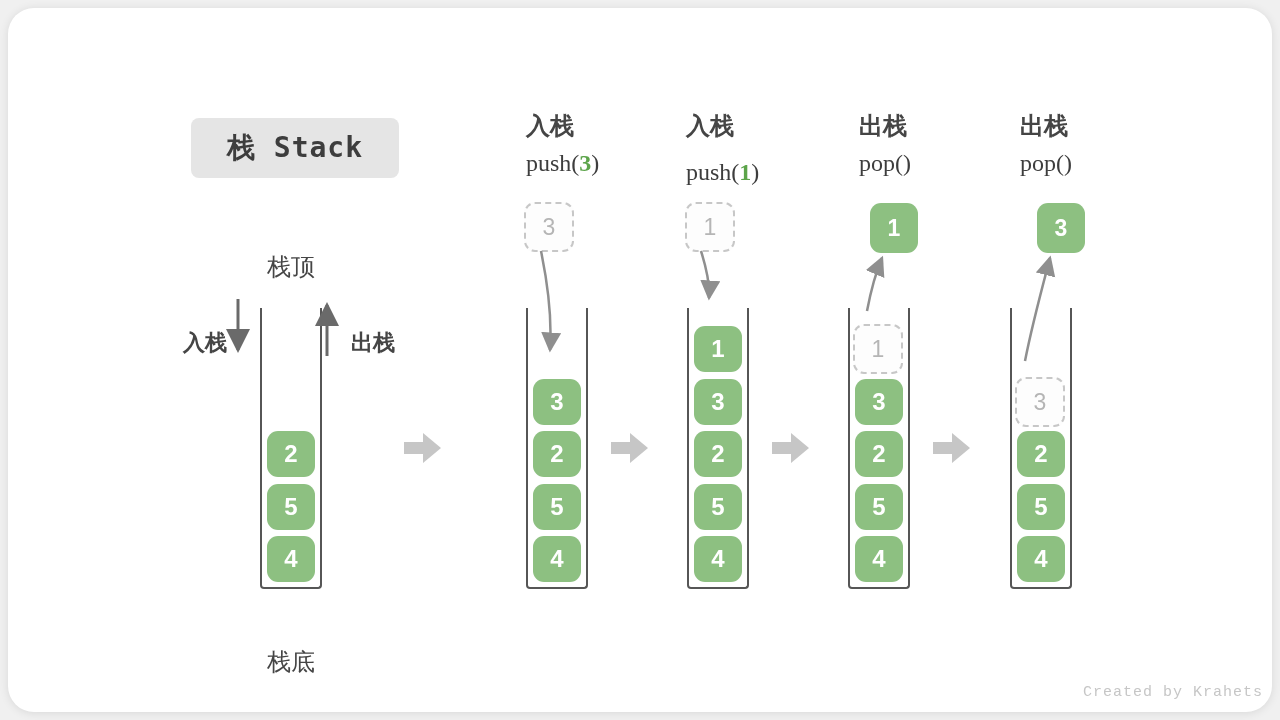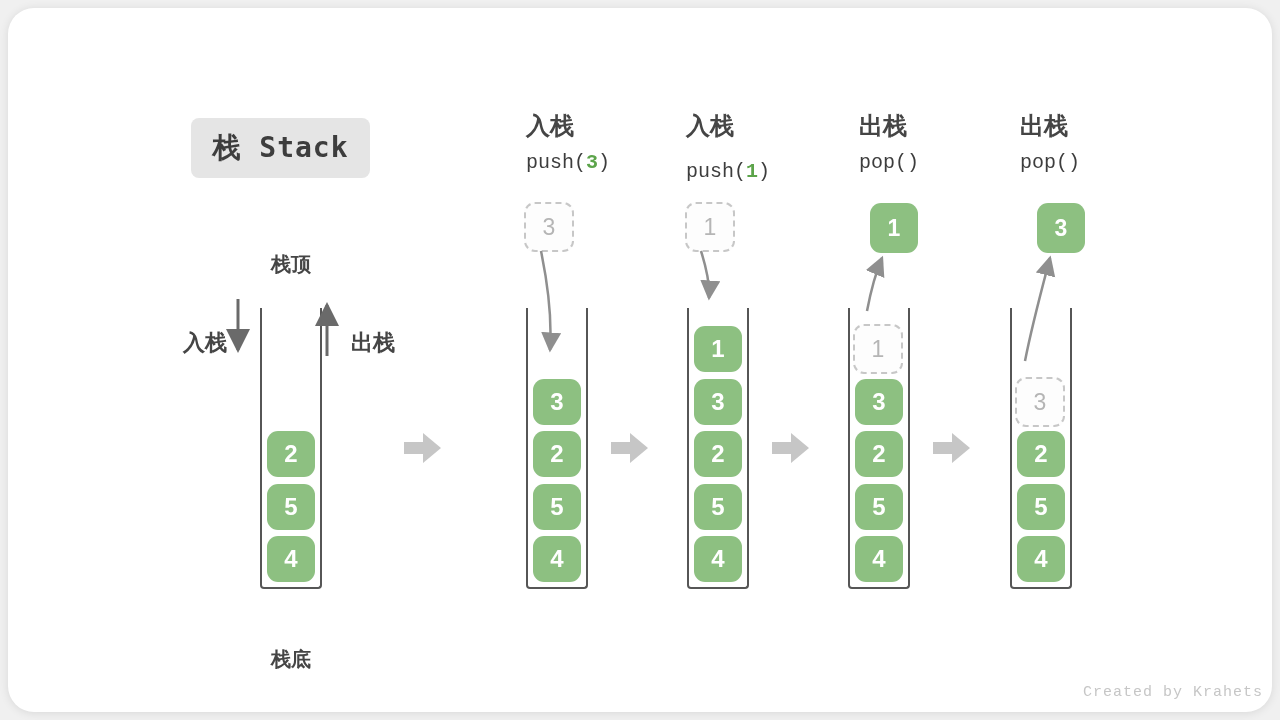--- a/index.html
+++ b/index.html
@@ -15,43 +15,43 @@
     left: 8px; top: 8px;
     width: 1264px; height: 704px;
     background: #ffffff;
     border-radius: 26px;
     box-shadow: 0 1px 10px rgba(0,0,0,0.10);
   }
   .abs { position: absolute; }
 
   .title-box {
     left: 183px; top: 110px;
-    width: 179px; height: 60px;
+    width: 208px; height: 60px;
     background: #e5e5e5;
     border-radius: 8px;
     display: flex; align-items: center; justify-content: center;
     font-family: "DejaVu Sans Mono", monospace;
     font-size: 28px; font-weight: bold; color: #3d3d3d;
     letter-spacing: 1px;
   }
 
   .op-zh {
     font-size: 24px; font-weight: bold; color: #454545;
     line-height: 26px; white-space: nowrap;
   }
   .op-code {
-    font-family: Liberation Mono, monospace;
-    font-size: 20px; color: #3d3d3d;
+    font-family: Liberation Serif, serif;
+    font-size: 24px; color: #3d3d3d;
     line-height: 26px; white-space: nowrap;
   }
   .op-code .arg { color: #5ca44a; font-weight: bold; }
 
   .pos-label {
     width: 62px; text-align: center;
-    font-size: 20px; font-weight: bold; color: #454545;
+    font-size: 24px; font-weight: normal; color: #454545;
     white-space: nowrap;
   }
   .side-label {
     font-size: 22px; font-weight: bold; color: #454545;
     white-space: nowrap;
   }
 
   .stack-walls {
     top: 300px;
     width: 62px; height: 281px;

